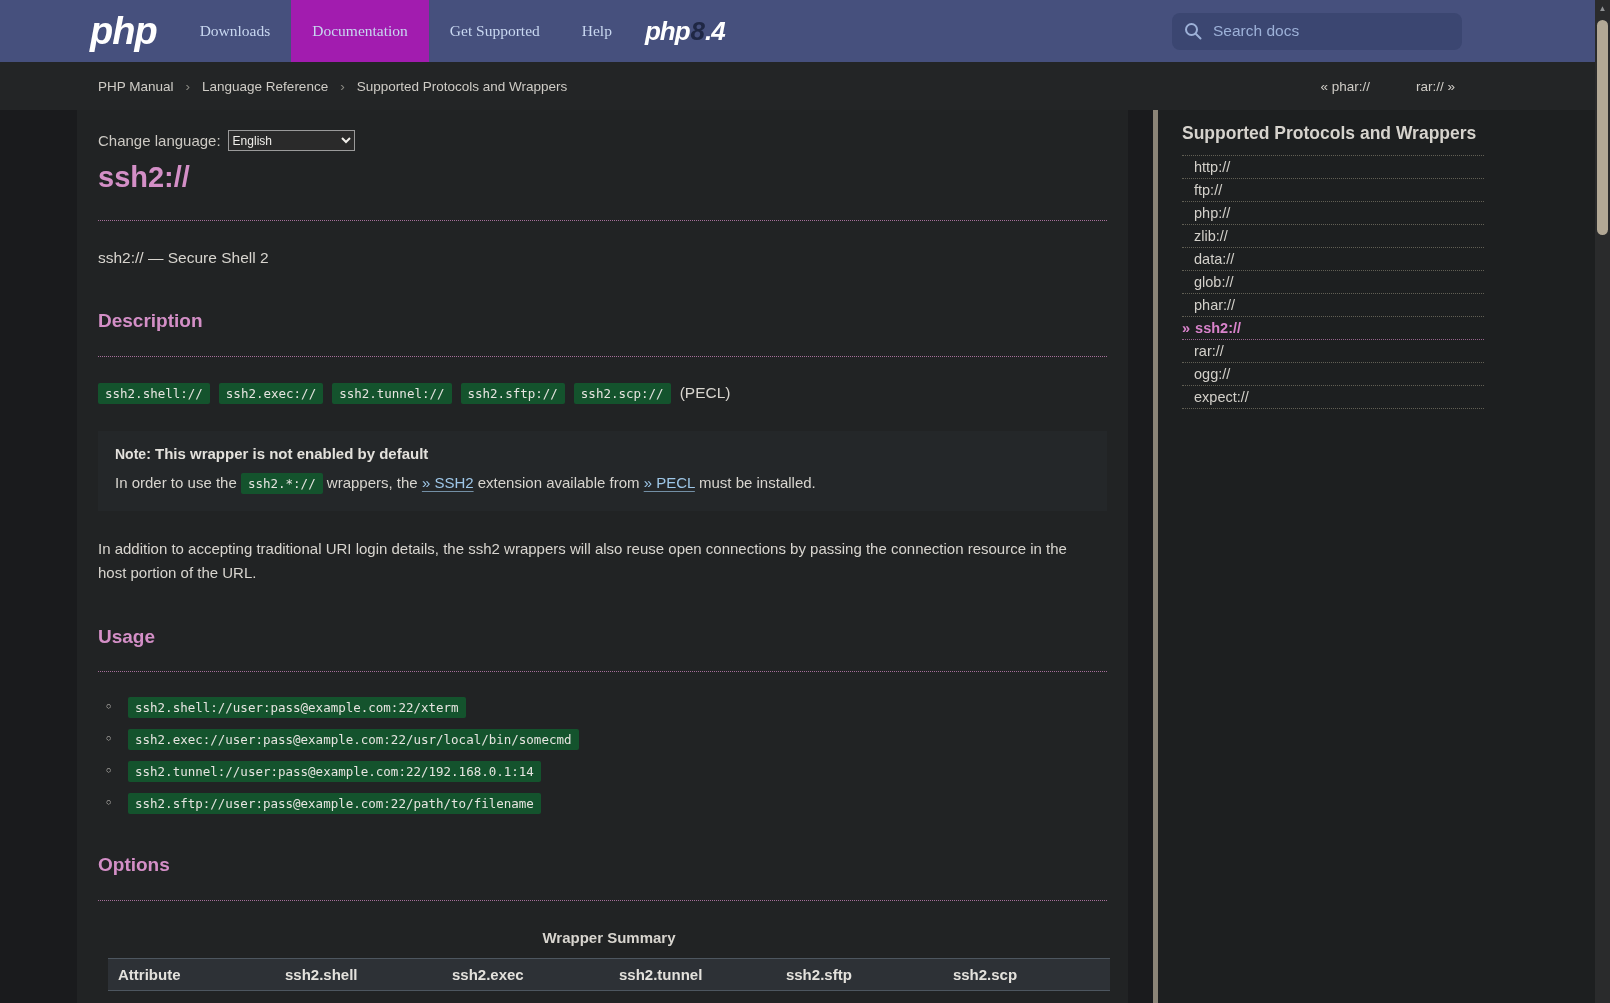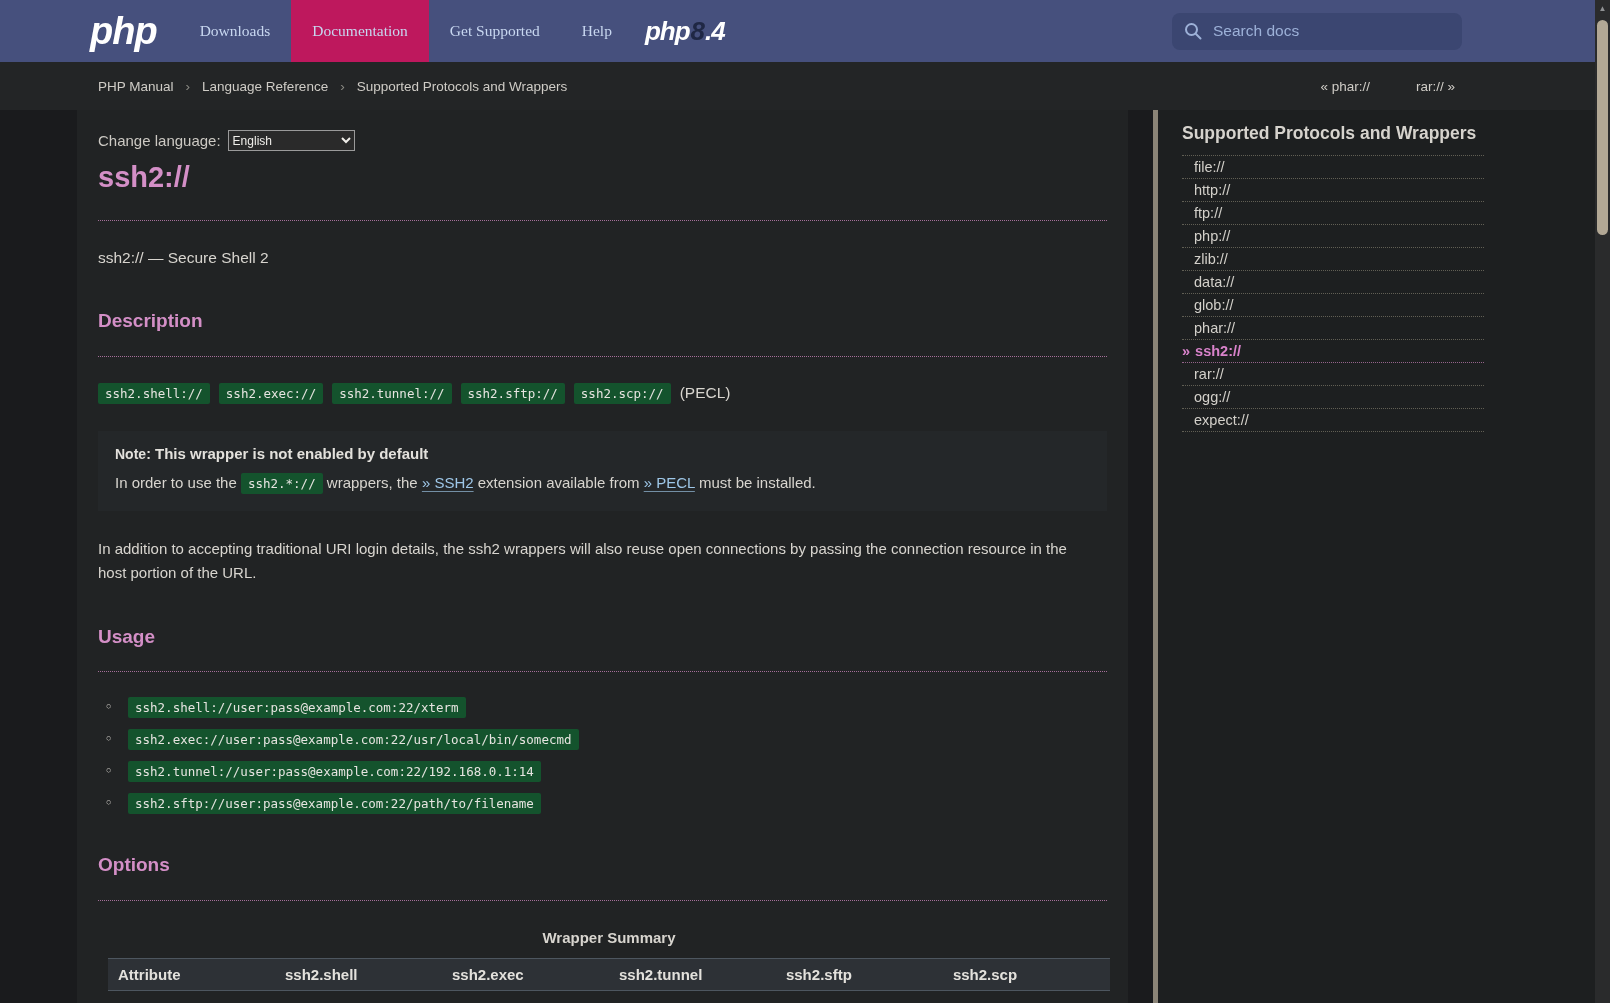--- a/index.html
+++ b/index.html
@@ -19,21 +19,21 @@
   }
   .php-logo {
     align-self:center; font-size:38px; font-weight:bold; font-style:italic;
     color:#ffffff; letter-spacing:-1px; margin-right:22px; line-height:62px;
   }
   .nav-items { display:flex; align-items:stretch;font-family:Liberation Serif, serif; }
   .nav-item {
     display:flex; align-items:center; padding:0 21px; font-size:15.5px;
     color:#c8d7f0;
   }
-  .nav-item.active { background:#be185d;text-align:center; }
+  .nav-item.active { background:#a21caf;text-align:center; }
   .php84 {
     align-self:center; margin-left:12px; font-size:26px; font-weight:bold;
     font-style:italic; color:#ffffff; letter-spacing:-1px;
   }
   .php84 .eight { color:#1f2744; padding:0 1px; }
   .searchbox {
     align-self:center; margin-left:auto; margin-right:148px;
     width:290px; height:37px; background:#3b4671; border-radius:8px;
     display:flex; align-items:center; padding:0 12px; gap:9px;
   }
@@ -258,23 +258,20 @@
       </tbody>
     </table>
   </div>
 
 </div>
 
 <div class="sidebar">
   <h2>Supported Protocols and Wrappers</h2>
   <ul class="side-list">
 
-      <li>
-        <a><span>file://</span></a>
-      </li>
 
       <li>
         <a><span>http://</span></a>
       </li>
 
       <li>
         <a><span>ftp://</span></a>
       </li>
 
       <li>

